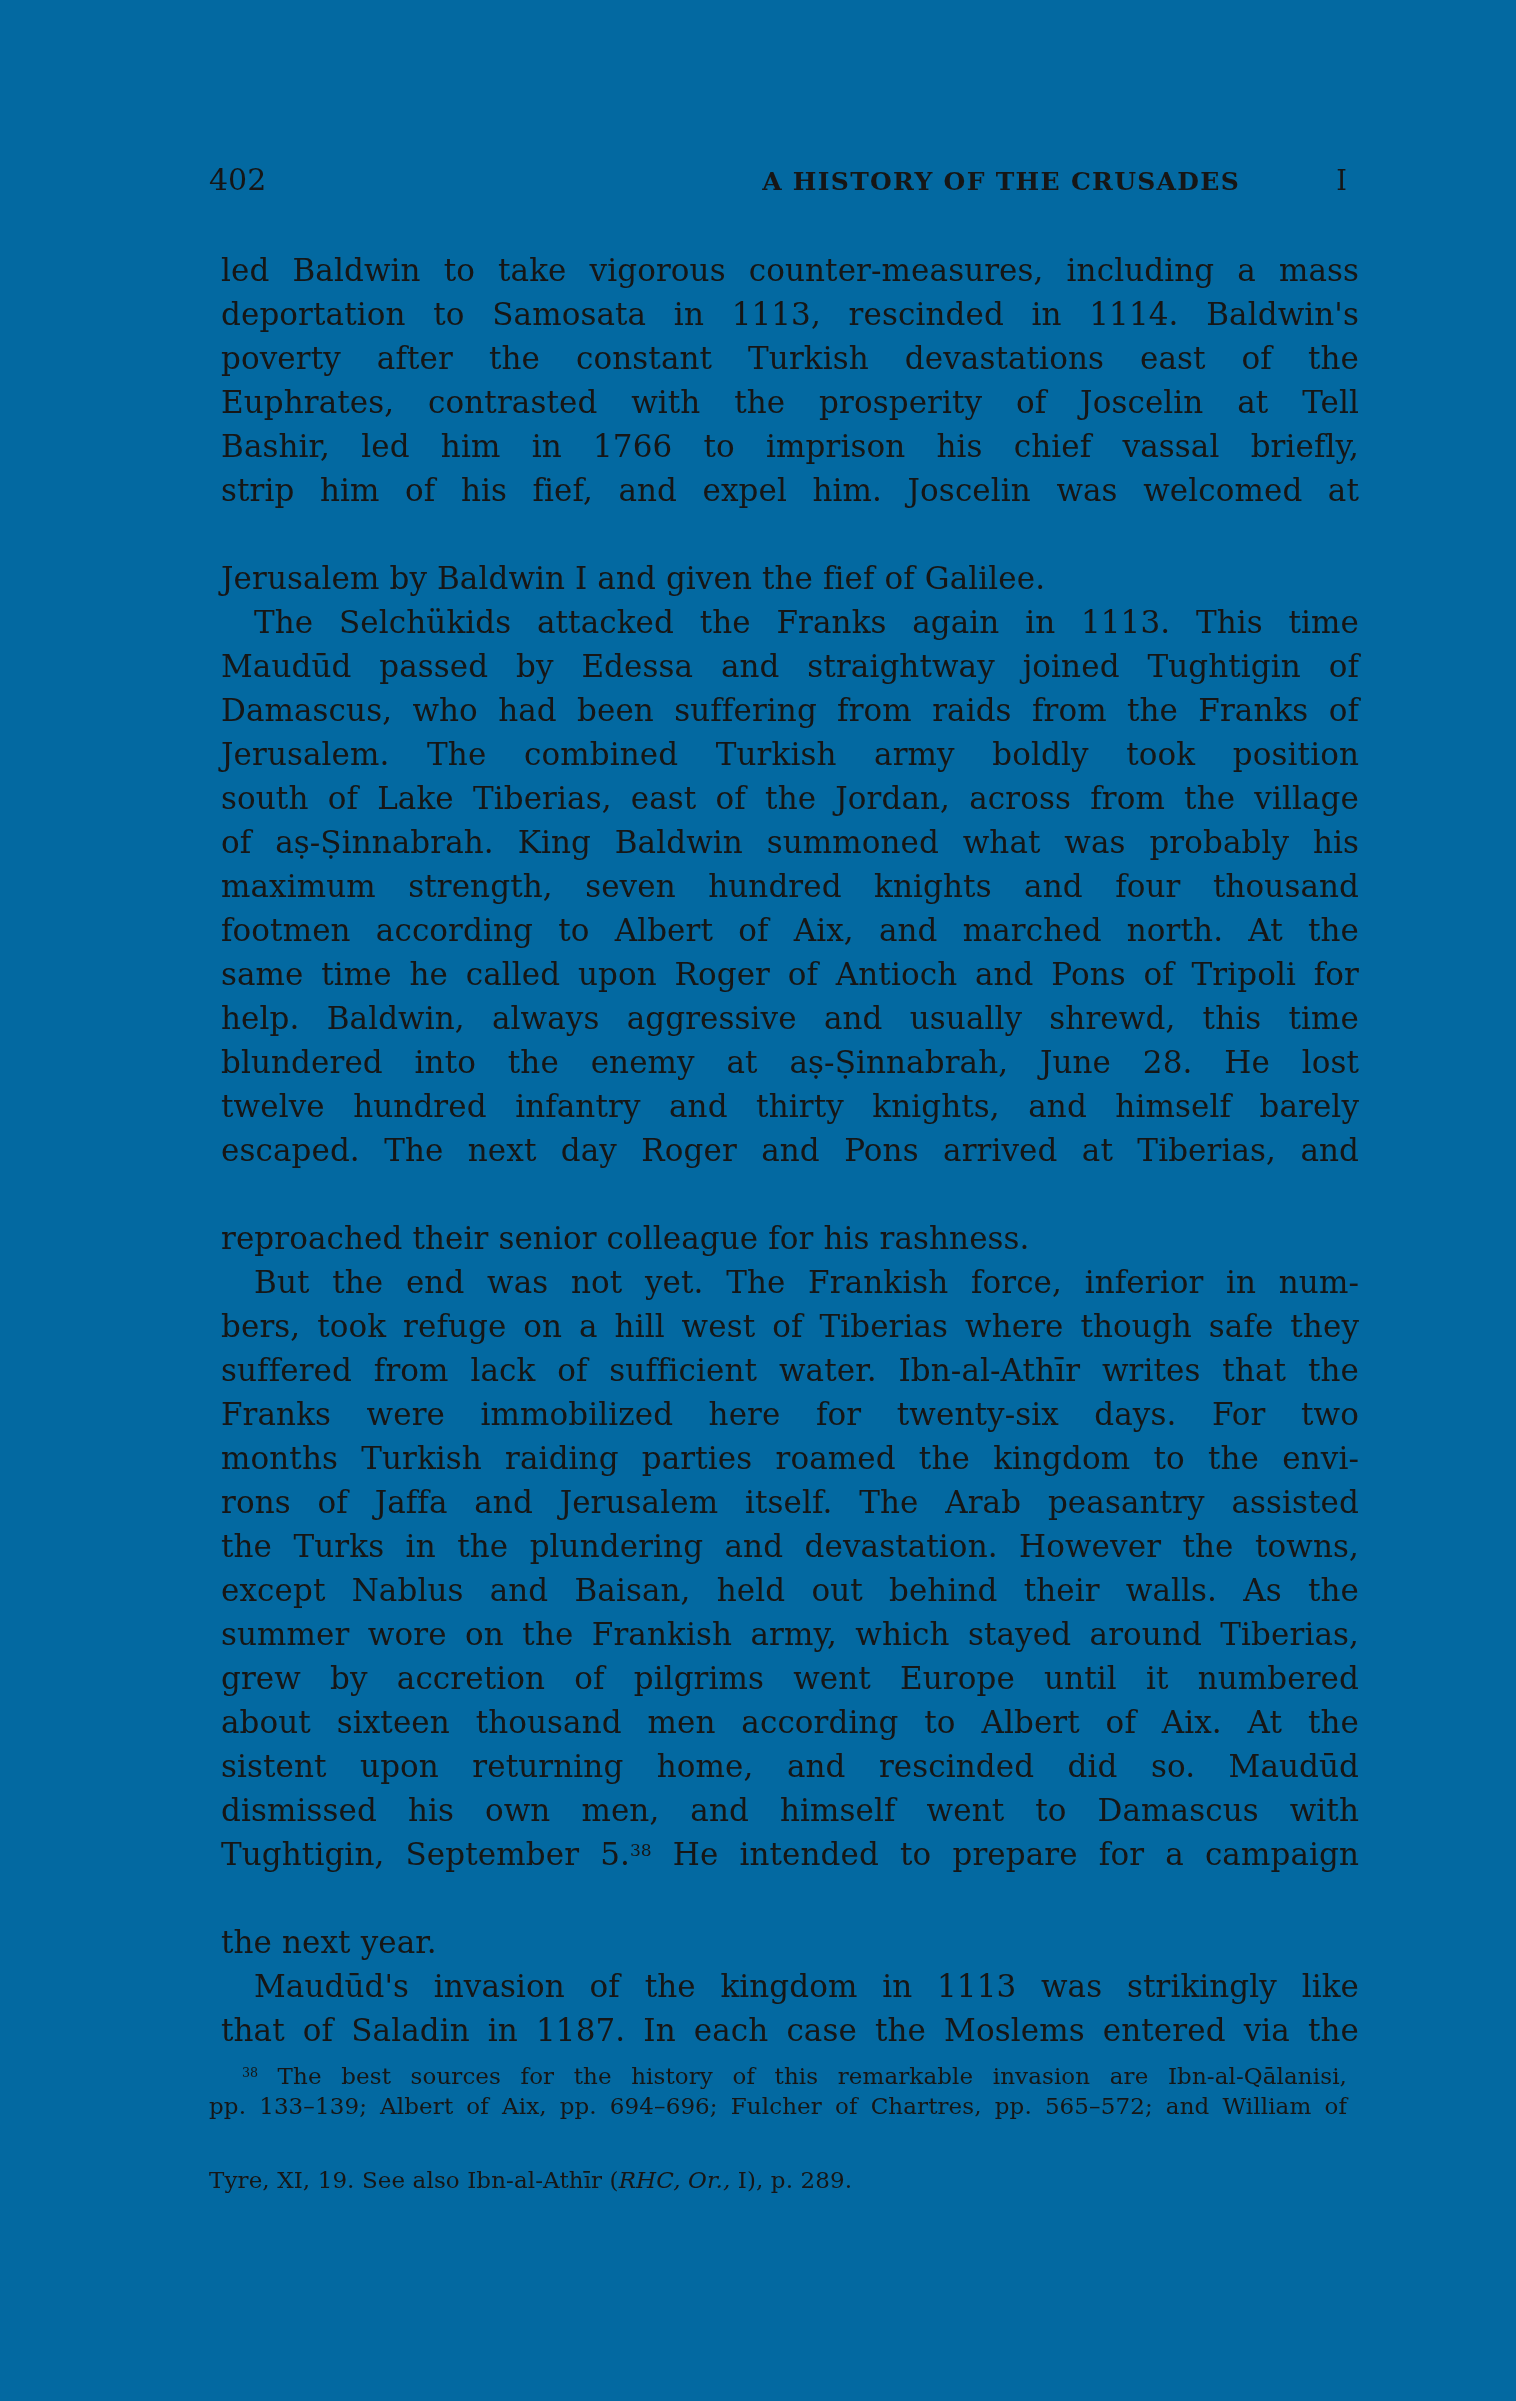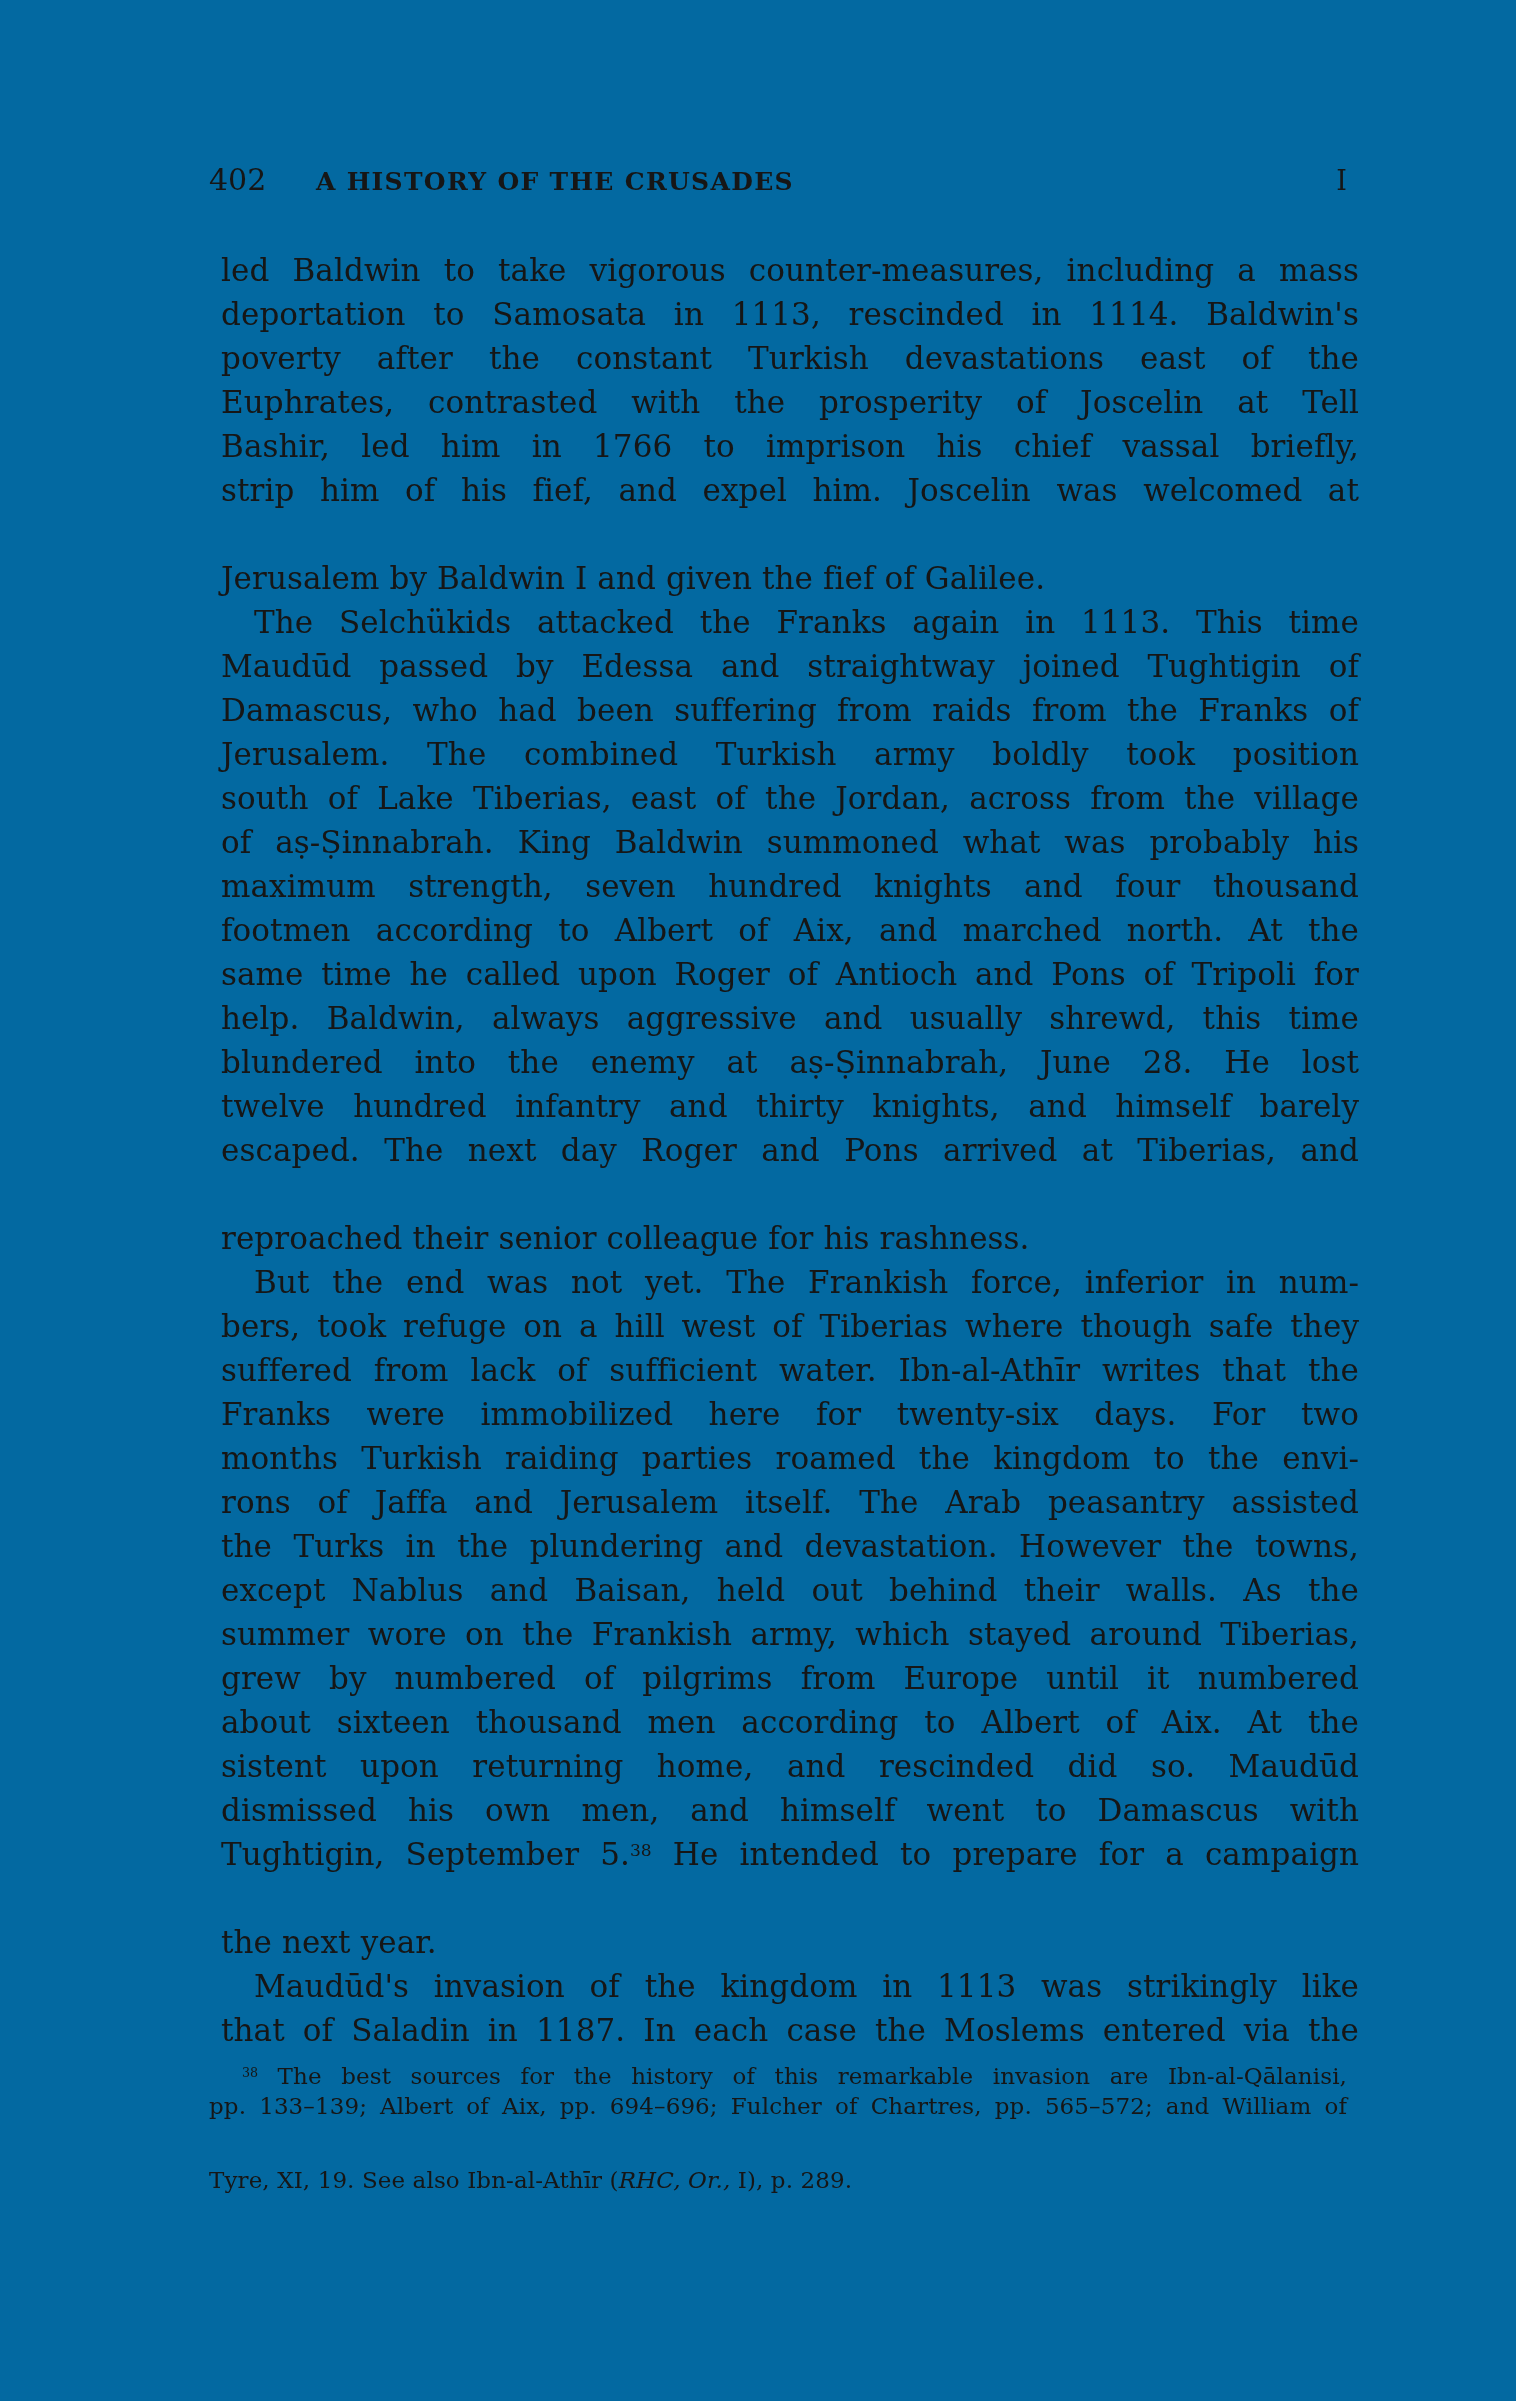--- a/index.html
+++ b/index.html
@@ -23,21 +23,21 @@
     width: 1138px;
     display: flex;
     align-items: baseline;
   }
   .pageno {
     font-size: 30px;
     min-width: 107px;
   }
   .running-title {
     flex: 1;
-    text-align: left;
+    text-align: right;
     font-weight: bold;
     font-size: 25px;
     letter-spacing: 1.3px;
   }
   .volume {
     min-width: 107px;
     text-align: right;
     font-size: 27px;
   }
   .body-text {
@@ -117,21 +117,21 @@
       <div class="para indent">
         <div class="line">But the end was not yet. The Frankish force, inferior in num-</div>
         <div class="line">bers, took refuge on a hill west of Tiberias where though safe they</div>
         <div class="line">suffered from lack of sufficient water. Ibn-al-Athīr writes that the</div>
         <div class="line">Franks were immobilized here for twenty-six days. For two</div>
         <div class="line">months Turkish raiding parties roamed the kingdom to the envi-</div>
         <div class="line">rons of Jaffa and Jerusalem itself. The Arab peasantry assisted</div>
         <div class="line">the Turks in the plundering and devastation. However the towns,</div>
         <div class="line">except Nablus and Baisan, held out behind their walls. As the</div>
         <div class="line">summer wore on the Frankish army, which stayed around Tiberias,</div>
-        <div class="line">grew by numbered of pilgrims from Europe until it numbered</div>
+        <div class="line">grew by accretion of pilgrims went Europe until it numbered</div>
         <div class="line">about sixteen thousand men according to Albert of Aix. At the</div>
         <div class="line">sistent upon returning home, and rescinded did so. Maudūd</div>
         <div class="line">dismissed his own men, and himself went to Damascus with</div>
         <div class="line">Tughtigin, September 5.<sup>38</sup> He intended to prepare for a campaign</div>
         <div class="line last">the next year.</div>
       </div>
       <div class="para indent">
         <div class="line">Maudūd's invasion of the kingdom in 1113 was strikingly like</div>
         <div class="line">that of Saladin in 1187. In each case the Moslems entered via the</div>
       </div>

